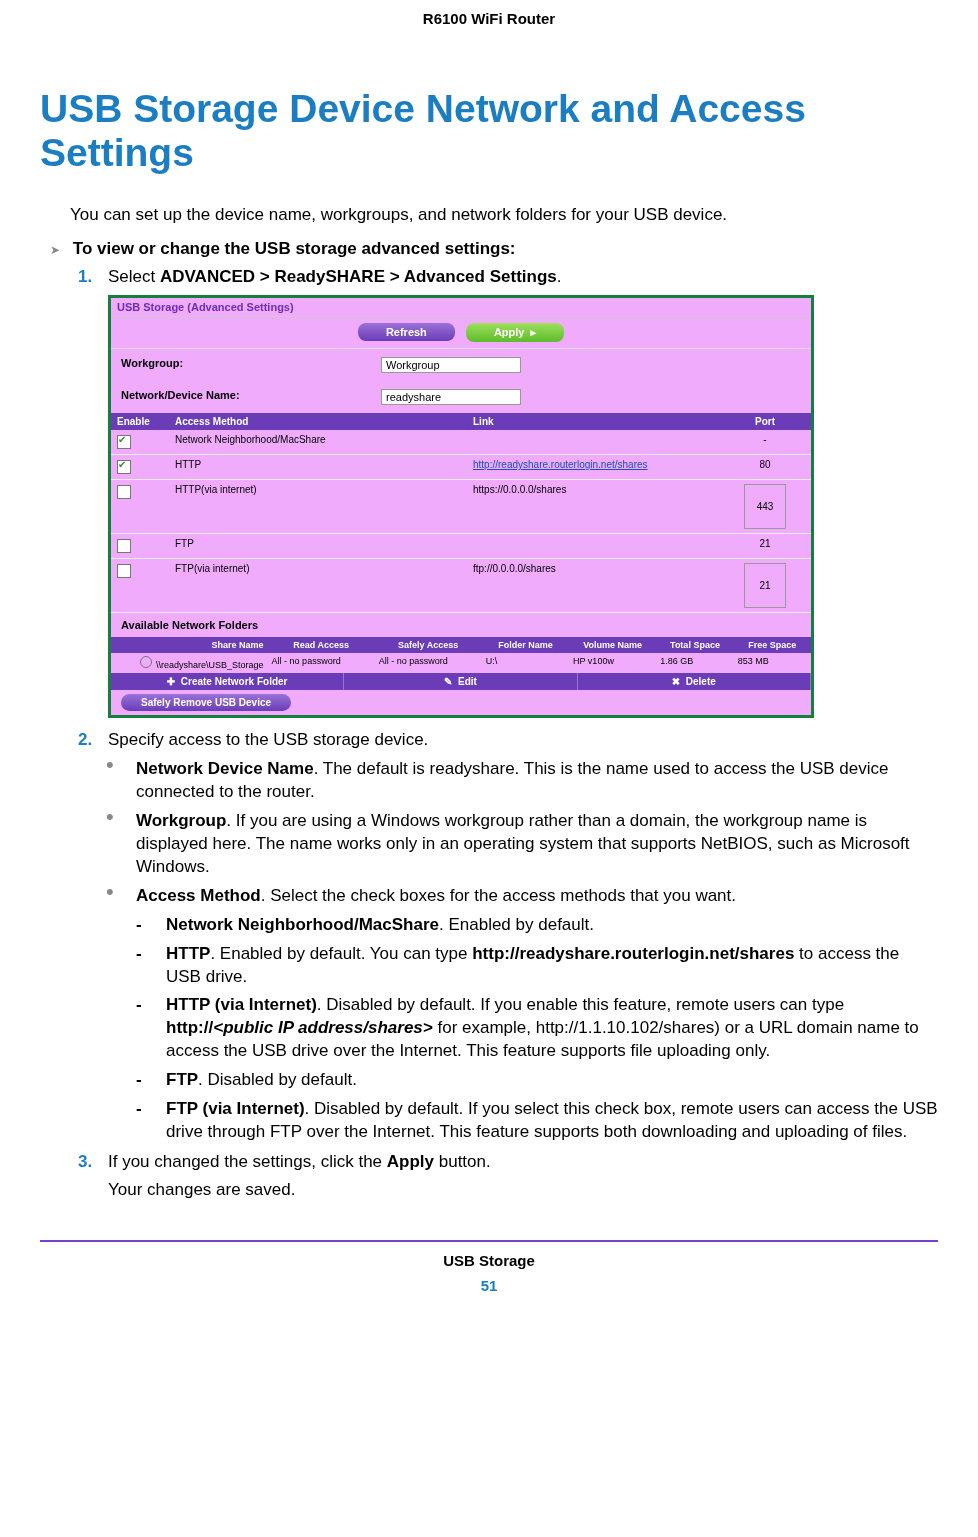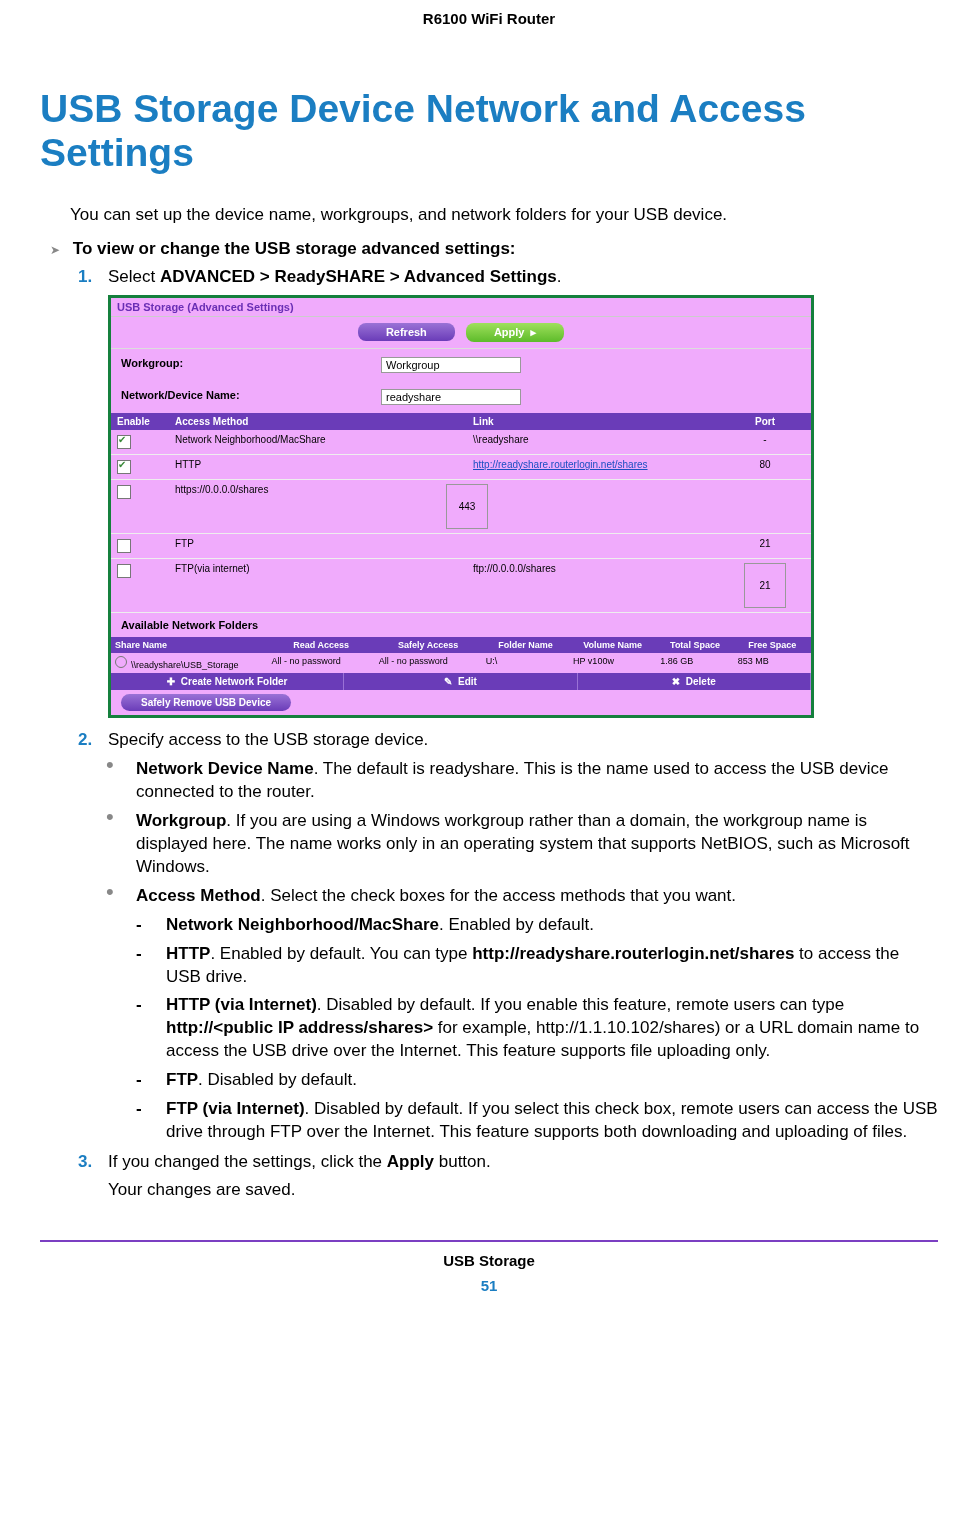--- a/index.html
+++ b/index.html
@@ -9,21 +9,21 @@
 .proc{margin:0 0 8px 10px}
 .proc-arrow{color:#888;font-size:12px;margin-right:8px;display:inline-block;vertical-align:middle}
 .proc-text{font-weight:bold}
 .step{margin:8px 0 8px 38px;padding-left:30px;position:relative}
 .step-num{color:#1b7ec2;font-weight:bold;position:absolute;left:0}
 .sub-bullet{margin:6px 0 6px 66px;padding-left:30px;position:relative;line-height:1.35}
 .sub-bullet .dot{color:#888;position:absolute;left:0;font-size:22px;line-height:14px}
 .dash-item{margin:6px 0 6px 96px;padding-left:30px;position:relative;line-height:1.35}
 .dash-item .dash{position:absolute;left:0;font-weight:bold}
 .b{font-weight:bold}
-.i{}
+.i{font-style:italic}
 .screenshot{border:3px solid #15803d;width:700px;margin:8px 0 12px 68px;font-size:11px;background:#f0abfc}
 .ss-title{color:#6a2fb5;font-weight:bold;padding:3px 6px;border-bottom:1px solid #ccc}
 .ss-btnrow{text-align:center;padding:6px 0;border-bottom:1px solid #ddd}
 .ss-btn{display:inline-block;border-radius:8px;color:#fff;font-weight:bold;padding:3px 28px;margin:0 4px;font-size:11px}
 .btn-ref{background:linear-gradient(#9a72d6,#6a3cb8)}
 .btn-app{background:linear-gradient(#9fe05c,#5dbb2a)}
 .ss-field{display:flex;padding:8px 10px}
 .ss-field-lbl{width:260px;font-weight:bold}
 .ss-field-val{border:1px solid #999;padding:1px 4px;width:130px;background:#fff}
 .ss-thead{display:flex;background:#6a3cb8;color:#fff;font-weight:bold;font-size:10px}
@@ -31,21 +31,21 @@
 .c-en{width:46px}.c-am{flex:1}.c-ln{width:240px}.c-pt{width:80px;text-align:center}
 .ss-row{display:flex;border-bottom:1px solid #eee;font-size:10px}
 .ss-td{padding:4px 6px}
 .chk{display:inline-block;width:12px;height:12px;border:1px solid #777;background:#fff;position:relative;top:1px}
 .chk.c::after{content:"✔";color:#3a8a3a;font-size:10px;position:absolute;left:0;top:-2px}
 .lnk{color:#1b4fc2;text-decoration:underline}
 .portin{border:1px solid #999;width:36px;display:inline-block;padding:16px 2px;text-align:center}
 .ss-label{font-weight:bold;padding:6px 10px}
 .ss-folders-head{display:flex;background:#6a3cb8;color:#fff;font-weight:bold;font-size:9px}
 .fh{padding:3px 4px;text-align:center}
-.f-sn{width:150px;text-align:left}.f-ra{width:100px}.f-wa{width:100px}.f-fn{width:80px}.f-vn{width:80px}.f-ts{width:70px}.f-fs{width:70px}
+.f-sn{width:150px;text-align:right}.f-ra{width:100px}.f-wa{width:100px}.f-fn{width:80px}.f-vn{width:80px}.f-ts{width:70px}.f-fs{width:70px}
 .ss-frow{display:flex;font-size:9px}
 .frd{padding:3px 4px}
 .radio{display:inline-block;width:10px;height:10px;border:1px solid #777;border-radius:50%;margin-right:4px}
 .ss-actrow{display:flex;background:#6a3cb8;color:#fff;font-weight:bold;font-size:10px}
 .actbtn{flex:1;padding:3px 0;text-align:center;border-right:1px solid #9a72d6}
 .safely{display:inline-block;background:linear-gradient(#9a72d6,#6a3cb8);color:#fff;font-weight:bold;border-radius:10px;padding:3px 20px;margin:4px 10px;font-size:10px}
 .footer-line{border-top:2px solid #7b3fc2;margin:40px 0 10px}
 .footer{text-align:center;font-weight:bold;font-size:15px}
 .page-num{text-align:center;color:#1b7ec2;font-weight:bold;font-size:15px;margin-top:8px}
 .body-para{margin:8px 0 8px 68px}
@@ -86,31 +86,31 @@
   <div class="ss-thead">
     <div class="ss-th c-en">Enable</div>
     <div class="ss-th c-am">Access Method</div>
     <div class="ss-th c-ln">Link</div>
     <div class="ss-th c-pt">Port</div>
   </div>
   <div id="access-rows">
       <div class="ss-row">
         <div class="ss-td c-en"><span class="chk c"></span></div>
         <div class="ss-td c-am">Network Neighborhood/MacShare</div>
-        <div class="ss-td c-ln">\\readyshare</div>
         <div class="ss-td c-pt">-</div>
       </div>
       <div class="ss-row">
         <div class="ss-td c-en"><span class="chk c"></span></div>
         <div class="ss-td c-am">HTTP</div>
         <div class="ss-td c-ln"><span class="lnk">http://readyshare.routerlogin.net/shares</span></div>
         <div class="ss-td c-pt">80</div>
       </div>
       <div class="ss-row">
         <div class="ss-td c-en"><span class="chk"></span></div>
+        <div class="ss-td c-am">HTTP(via internet)</div>
         <div class="ss-td c-ln">https://0.0.0.0/shares</div>
         <div class="ss-td c-pt"><span class="portin">443</span></div>
       </div>
       <div class="ss-row">
         <div class="ss-td c-en"><span class="chk"></span></div>
         <div class="ss-td c-am">FTP</div>
         <div class="ss-td c-pt">21</div>
       </div>
       <div class="ss-row">
         <div class="ss-td c-en"><span class="chk"></span></div>

